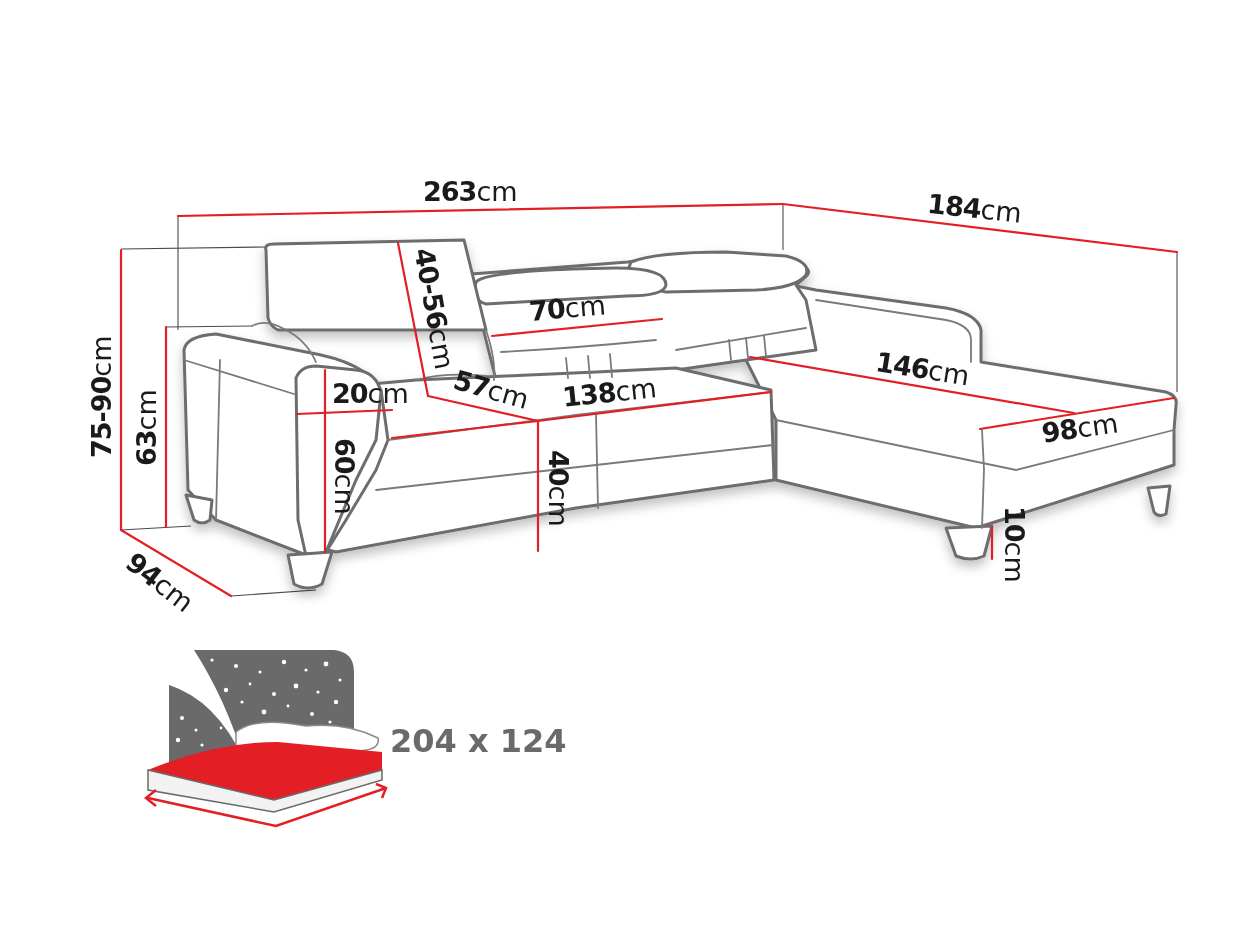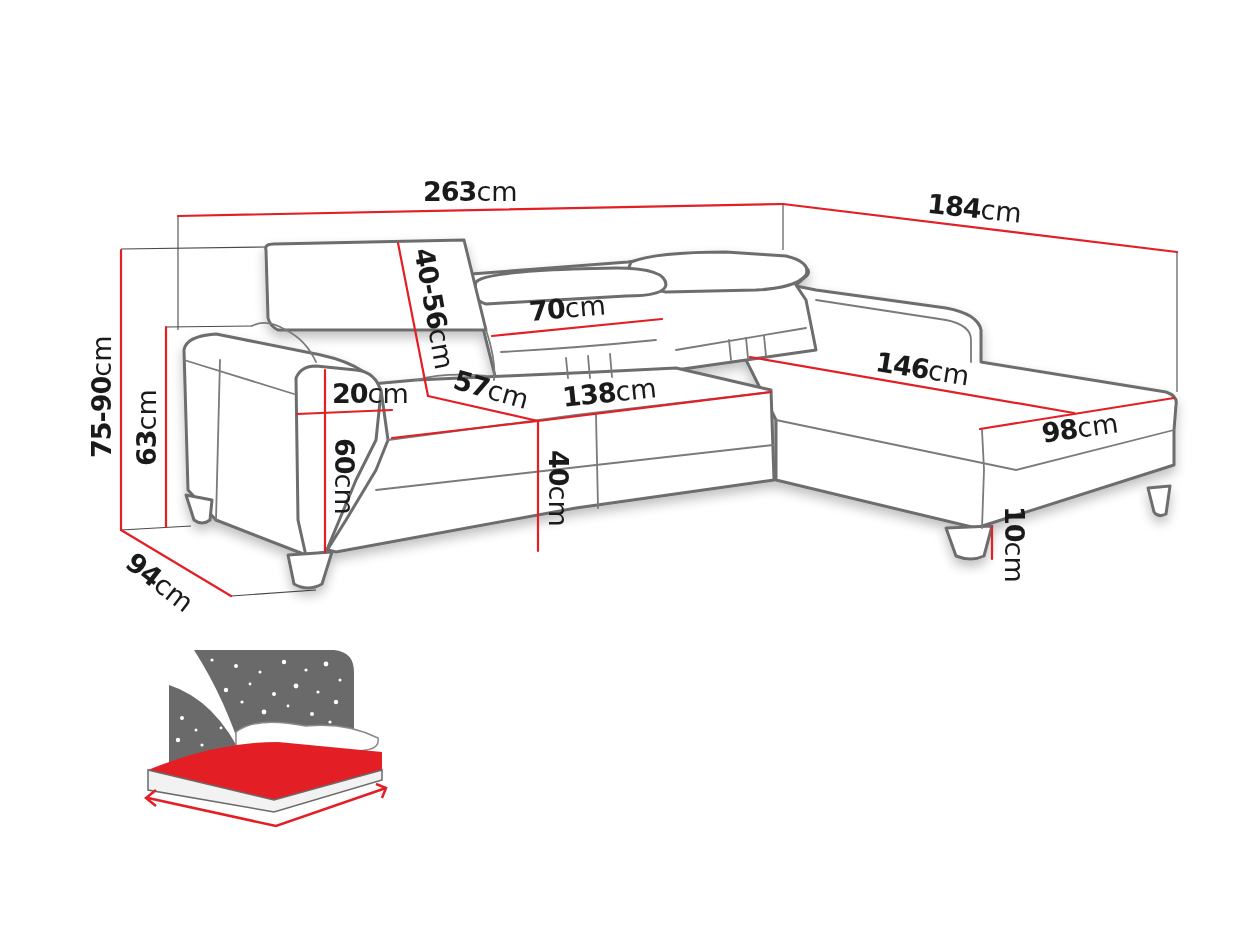--- a/index.html
+++ b/index.html
@@ -191,13 +191,14 @@
   <div class="label" style="left:556px; top:450px; transform: rotate(90deg);">
     <span class="num">40</span><span class="unit">cm</span>
   </div>
   <div class="label" style="left:1012px; top:506px; transform: rotate(90deg);">
     <span class="num">10</span><span class="unit">cm</span>
   </div>
   <div class="label" style="left:122px; top:548px; transform: rotate(38deg);">
     <span class="num">94</span><span class="unit">cm</span>
   </div>
 
+  <div class="bed-label">204 x 124</div>
 </div>
 
 </body></html>

